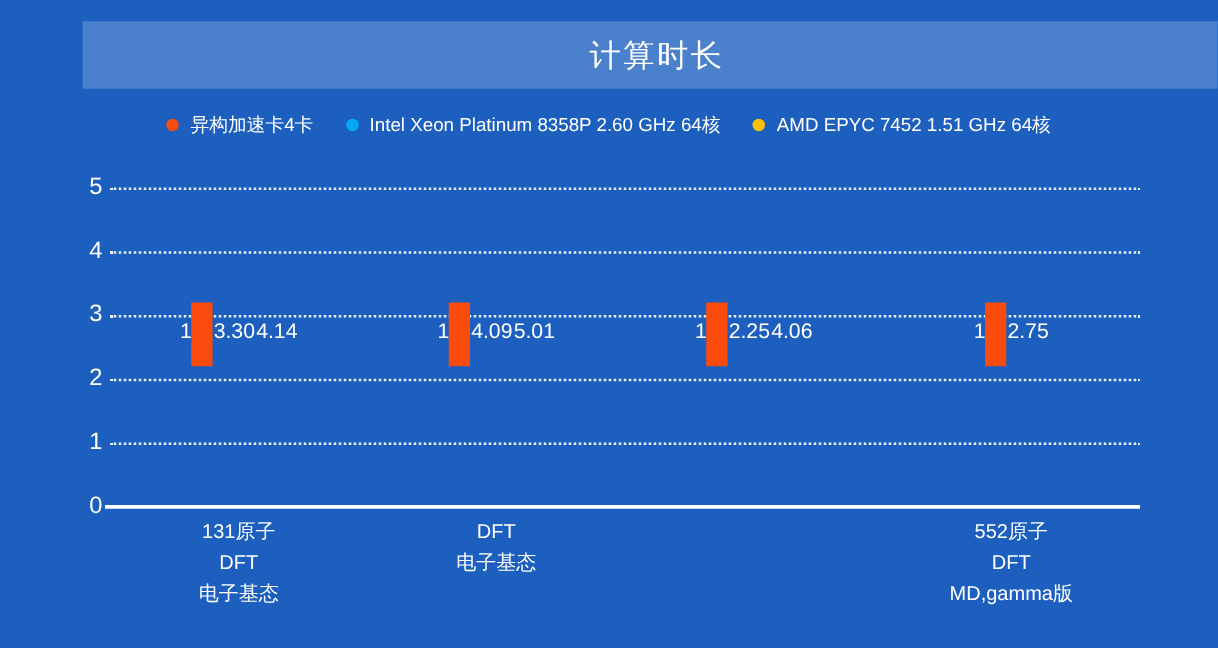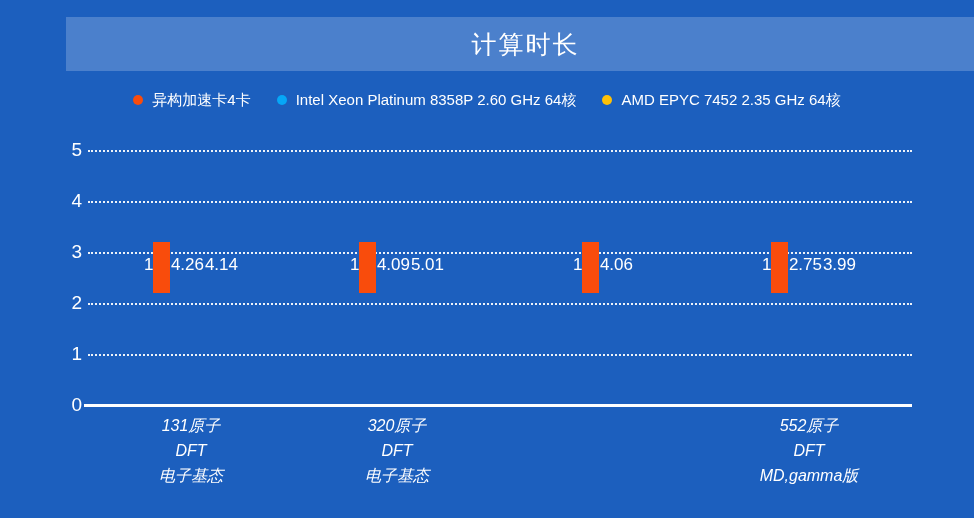--- a/index.html
+++ b/index.html
@@ -161,21 +161,20 @@
     top: 283px;
     width: 824px;
     display: flex;
   }
   .x-cat {
     flex: 1 1 0;
     text-align: center;
     color: #ffffff;
     font-size: 16px;
     line-height: 25px;
-    font-style: italic;
   }
   .x-cat-line {
     display: block;
   }
 </style>
 </head>
 <body>
 
 <div id="title-banner">
   <div id="title-text">计算时长</div>
@@ -185,21 +184,21 @@
     <div class="legend-item">
       <span class="legend-dot" style="background: rgb(249, 76, 12);"></span>
       <span class="legend-label">异构加速卡4卡</span>
     </div>
     <div class="legend-item">
       <span class="legend-dot" style="background: rgb(6, 167, 247);"></span>
       <span class="legend-label">Intel Xeon Platinum 8358P 2.60 GHz 64核</span>
     </div>
     <div class="legend-item">
       <span class="legend-dot" style="background: rgb(255, 193, 7);"></span>
-      <span class="legend-label">AMD EPYC 7452 2.35 GHz 64核</span>
+      <span class="legend-label">AMD EPYC 7452 1.51 GHz 64核</span>
     </div>
   </div>
 
 <div id="plot">
   <div id="y-axis">
       <div class="y-tick" style="top: 275px;">0</div>
       <div class="y-tick" style="top: 224.074px;">1</div>
       <div class="y-tick" style="top: 173.148px;">2</div>
       <div class="y-tick" style="top: 122.222px;">3</div>
       <div class="y-tick" style="top: 71.2963px;">4</div>
@@ -213,21 +212,21 @@
       <div class="gridline" style="top: 20.3704px;"></div>
     </div>
   <div id="baseline"></div>
   <div id="bars-layer">
       <div class="bar-group">
         <div class="bar-wrap">
           <div class="bar-value">1</div>
           <div class="bar-rect" style="height: 50.9259px; background: rgb(249, 76, 12);"></div>
         </div>
         <div class="bar-wrap">
-          <div class="bar-value">4.26</div>
+          <div class="bar-value">3.30</div>
           <div class="bar-rect" style="height: 168.056px; background: rgb(6, 167, 247);"></div>
         </div>
         <div class="bar-wrap">
           <div class="bar-value">4.14</div>
           <div class="bar-rect" style="height: 210.833px; background: rgb(255, 193, 7);"></div>
         </div>
       </div>
       <div class="bar-group">
         <div class="bar-wrap">
           <div class="bar-value">1</div>
@@ -241,47 +240,46 @@
           <div class="bar-value">5.01</div>
           <div class="bar-rect" style="height: 255.139px; background: rgb(255, 193, 7);"></div>
         </div>
       </div>
       <div class="bar-group">
         <div class="bar-wrap">
           <div class="bar-value">1</div>
           <div class="bar-rect" style="height: 50.9259px; background: rgb(249, 76, 12);"></div>
         </div>
         <div class="bar-wrap">
+          <div class="bar-value">2.25</div>
+          <div class="bar-rect" style="height: 114.583px; background: rgb(6, 167, 247);"></div>
+        </div>
+        <div class="bar-wrap">
           <div class="bar-value">4.06</div>
           <div class="bar-rect" style="height: 206.759px; background: rgb(255, 193, 7);"></div>
         </div>
       </div>
       <div class="bar-group">
         <div class="bar-wrap">
           <div class="bar-value">1</div>
           <div class="bar-rect" style="height: 50.9259px; background: rgb(249, 76, 12);"></div>
         </div>
         <div class="bar-wrap">
           <div class="bar-value">2.75</div>
           <div class="bar-rect" style="height: 92.1759px; background: rgb(6, 167, 247);"></div>
-        </div>
-        <div class="bar-wrap">
-          <div class="bar-value">3.99</div>
-          <div class="bar-rect" style="height: 203.194px; background: rgb(255, 193, 7);"></div>
         </div>
       </div>
     </div>
   <div id="x-axis">
       <div class="x-cat">
         <span class="x-cat-line">131原子</span>
         <span class="x-cat-line">DFT</span>
         <span class="x-cat-line">电子基态</span>
       </div>
       <div class="x-cat">
-        <span class="x-cat-line">320原子</span>
         <span class="x-cat-line">DFT</span>
         <span class="x-cat-line">电子基态</span>
       </div>
       <div class="x-cat">
       </div>
       <div class="x-cat">
         <span class="x-cat-line">552原子</span>
         <span class="x-cat-line">DFT</span>
         <span class="x-cat-line">MD,gamma版</span>
       </div>

